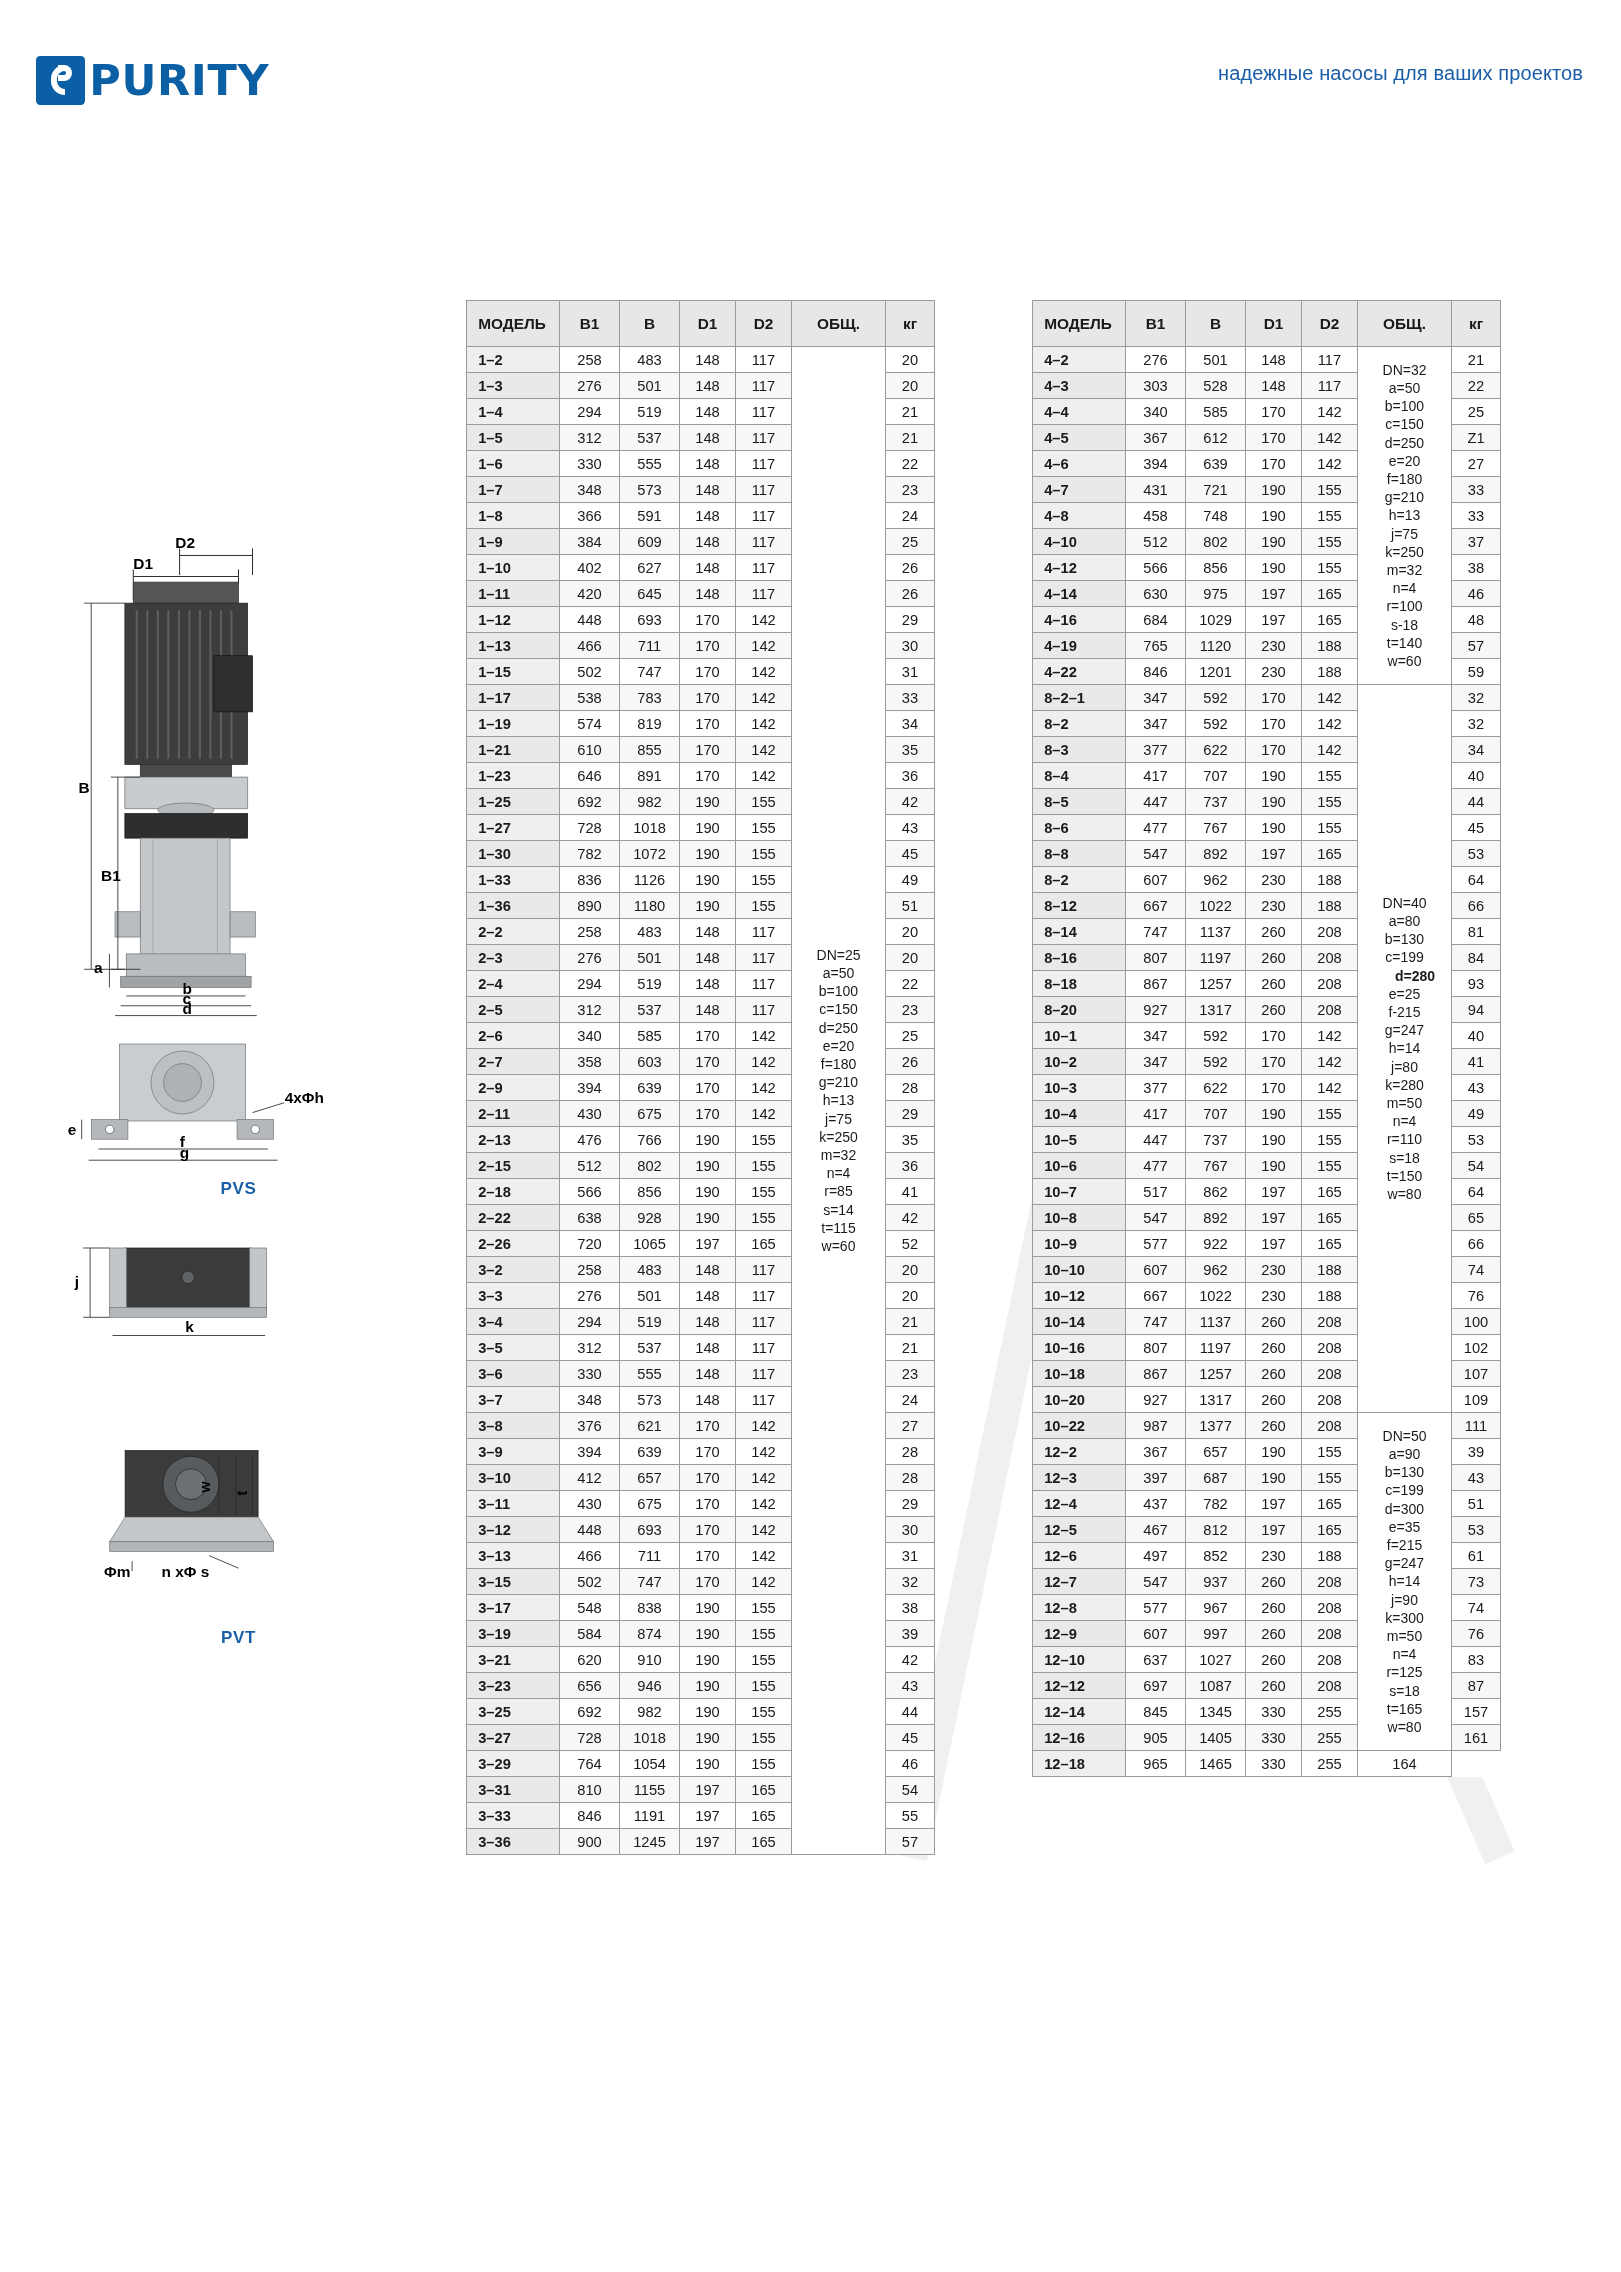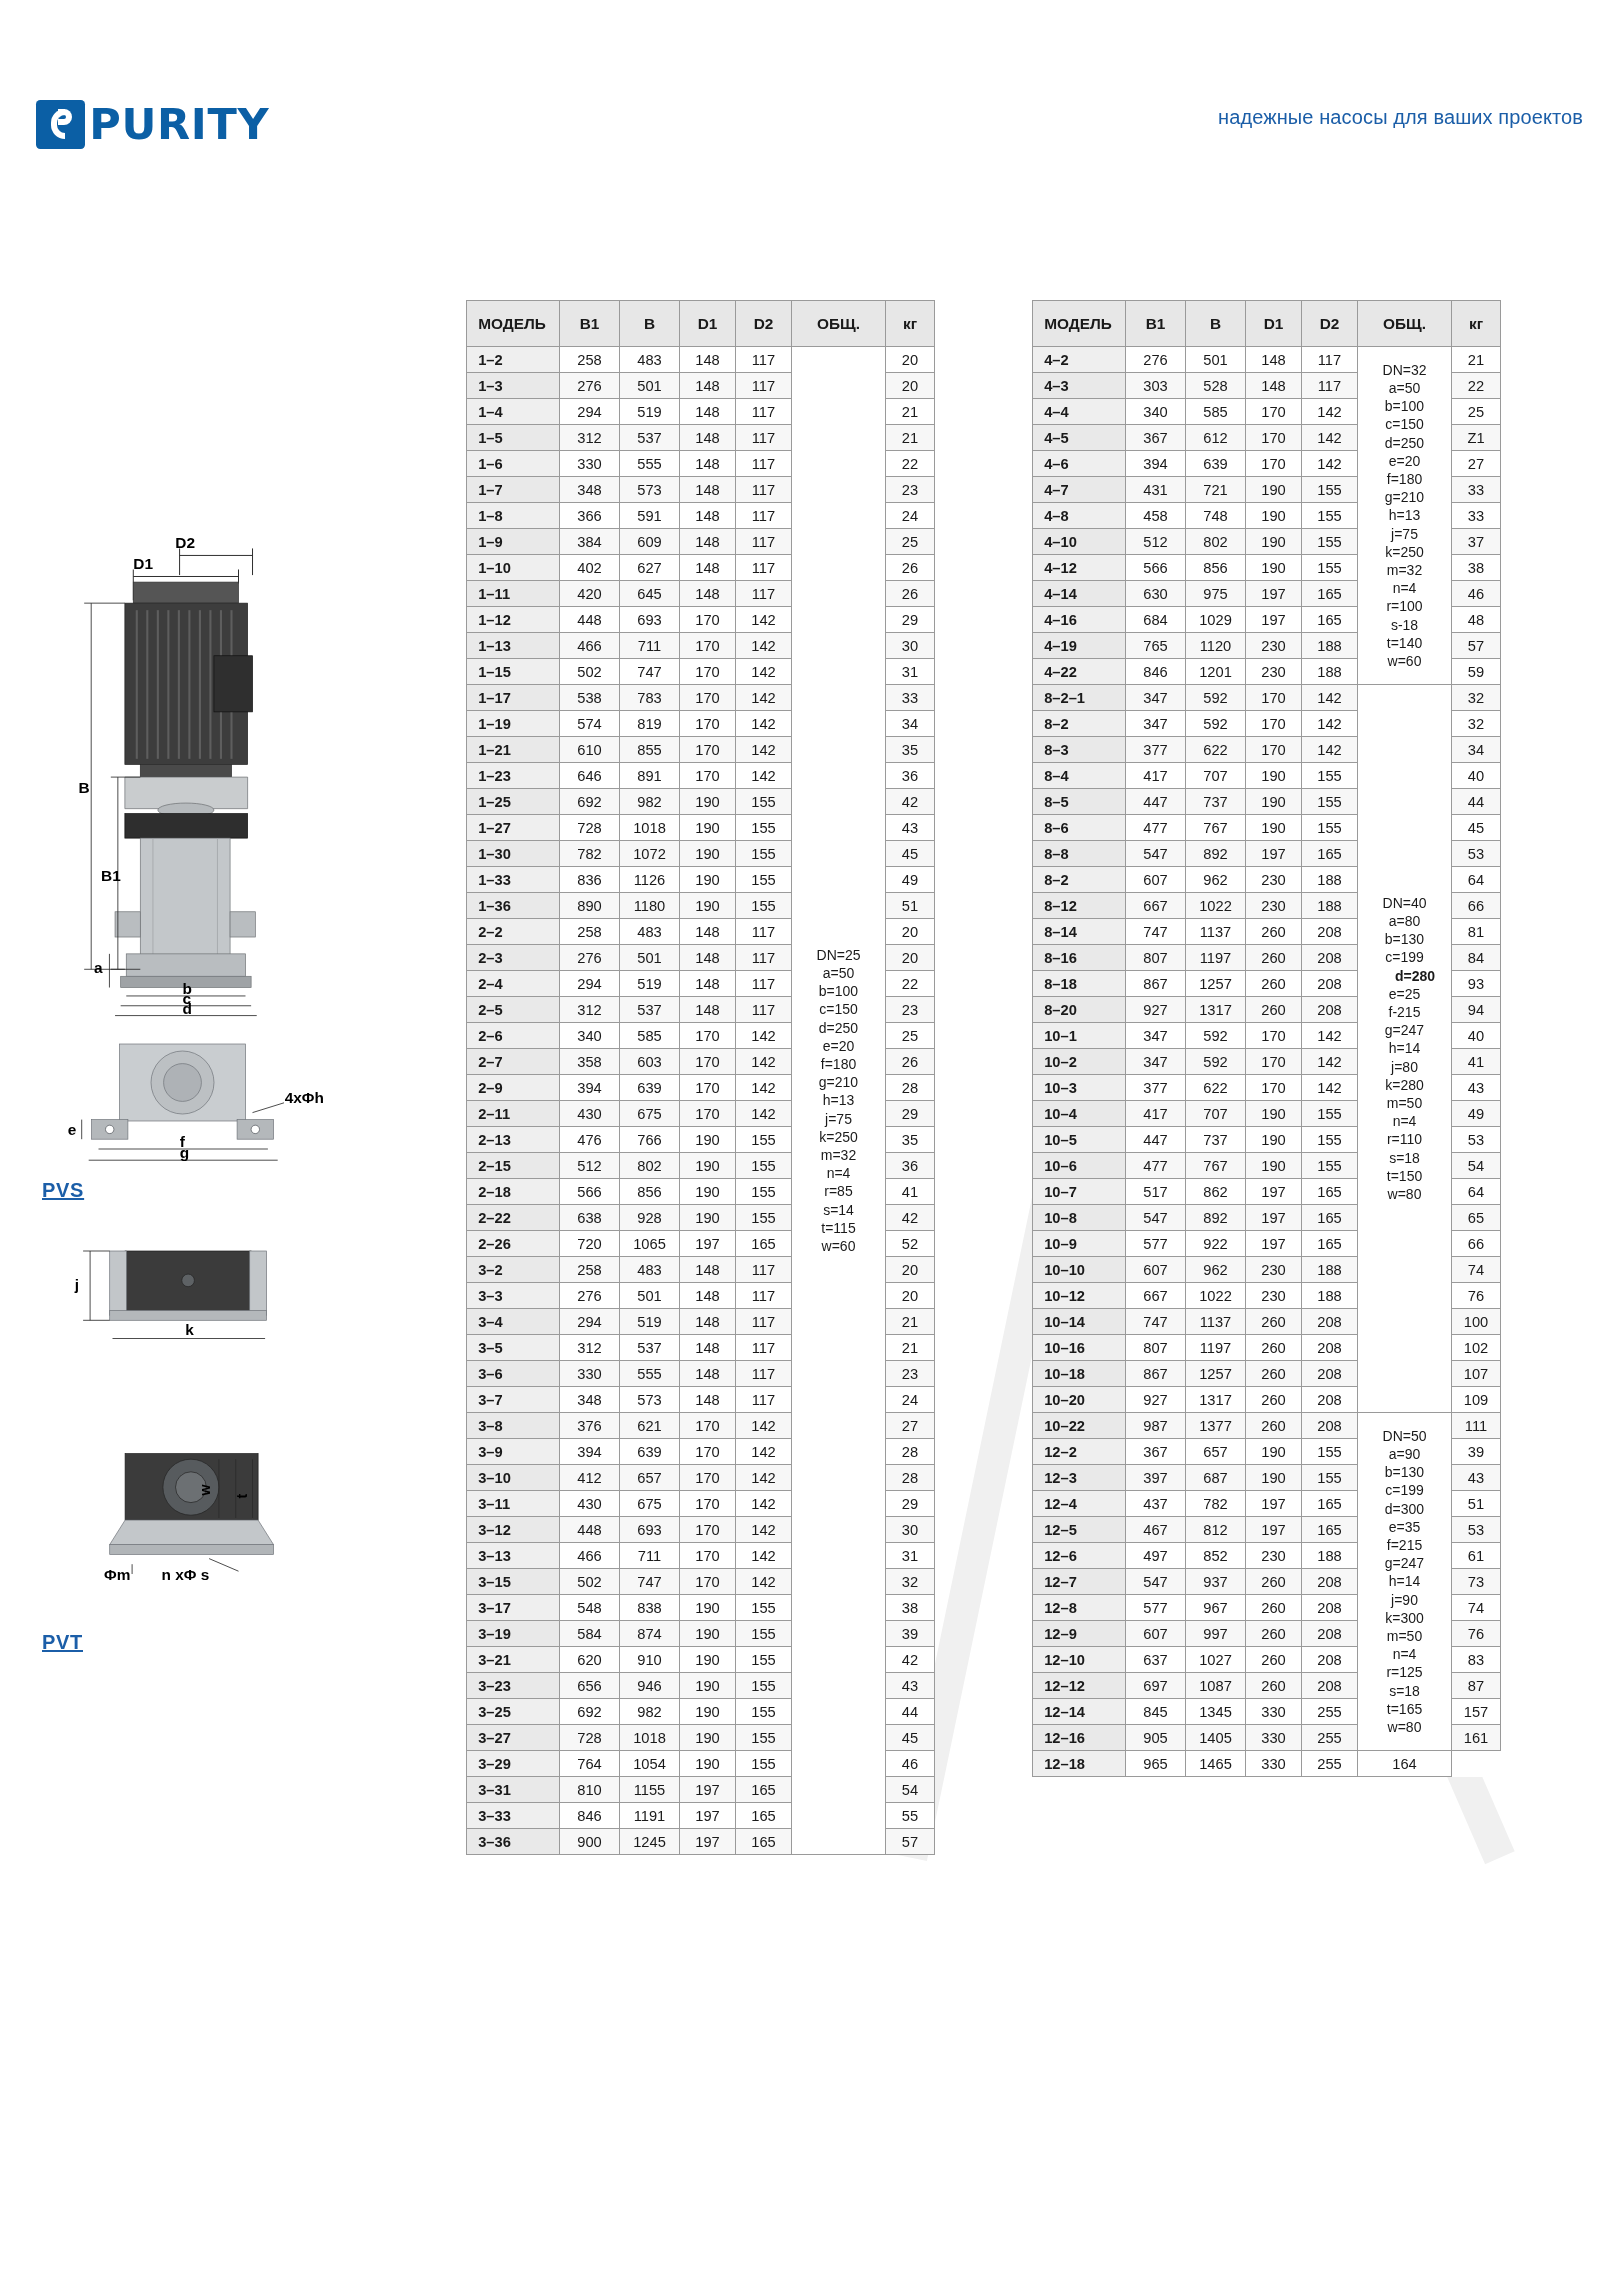--- a/index.html
+++ b/index.html
@@ -28,21 +28,20 @@
   }
   .watermark svg { width: 100%; height: 100%; }
 
   
   .header {
     position: absolute;
     top: 0; left: 0;
     width: 1622px;
     height: 147px;
     z-index: 3;
-    margin-top: 44px;
   }
   .logo {
     position: absolute;
     left: 36px;
     top: 55px;
     display: flex;
     align-items: center;
   }
   .logo-mark {
     width: 49px; height: 49px;
@@ -89,26 +88,25 @@
 
   
   .drawings {
     position: absolute;
     left: 42px;
     top: 533px;
     width: 393px;
     z-index: 2;
   }
   .fig-caption {
-    text-align: left;
-    font-size: 20px;
+    text-align: center;
+    font-size: 17px;
     font-weight: bold;
     color: #1b5ea8;
     letter-spacing: 0.7px;
-    text-decoration: underline;
   }
 
   
   .table-wrap {
     position: absolute;
     z-index: 2;
   }
   #table-left  { left: 466px;  top: 300px; }
   #table-right { left: 1032px; top: 300px; }
 

